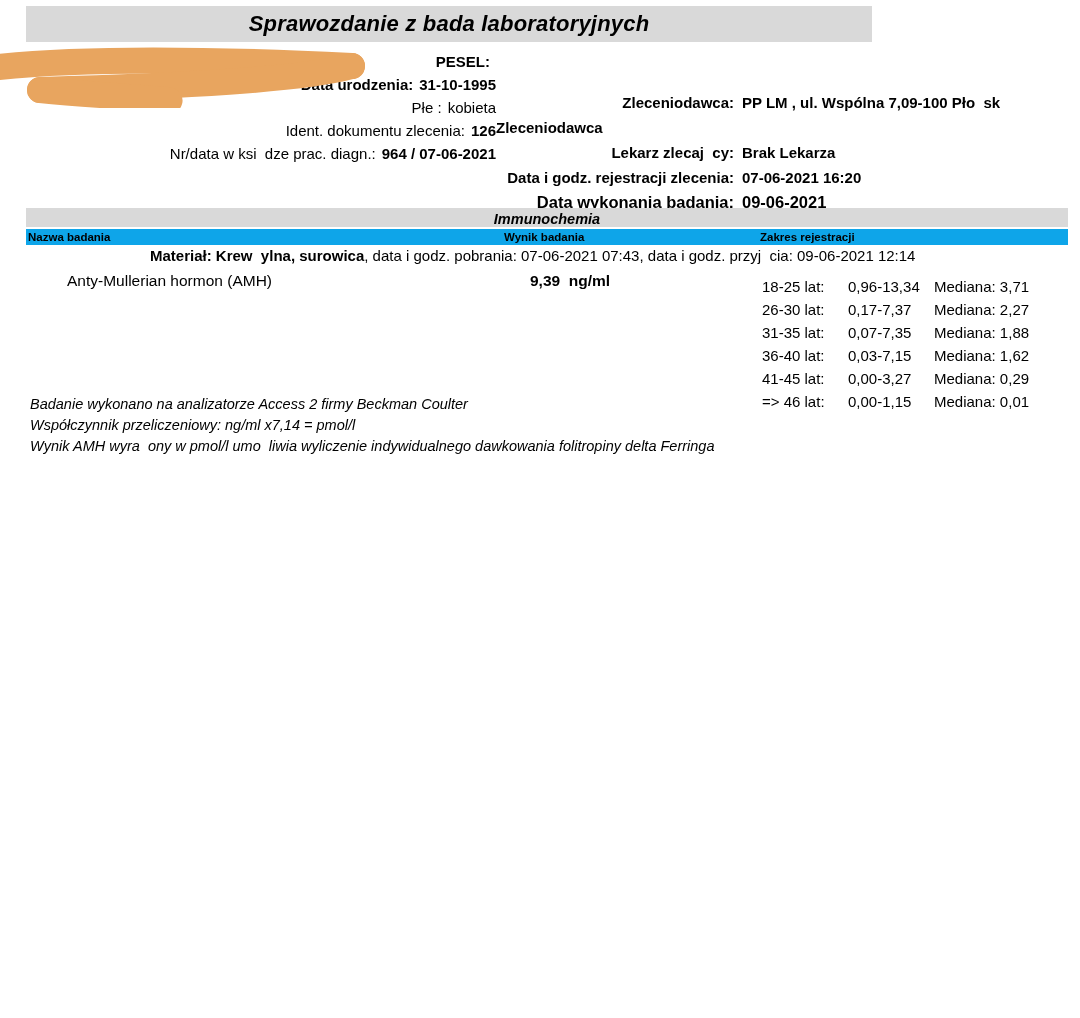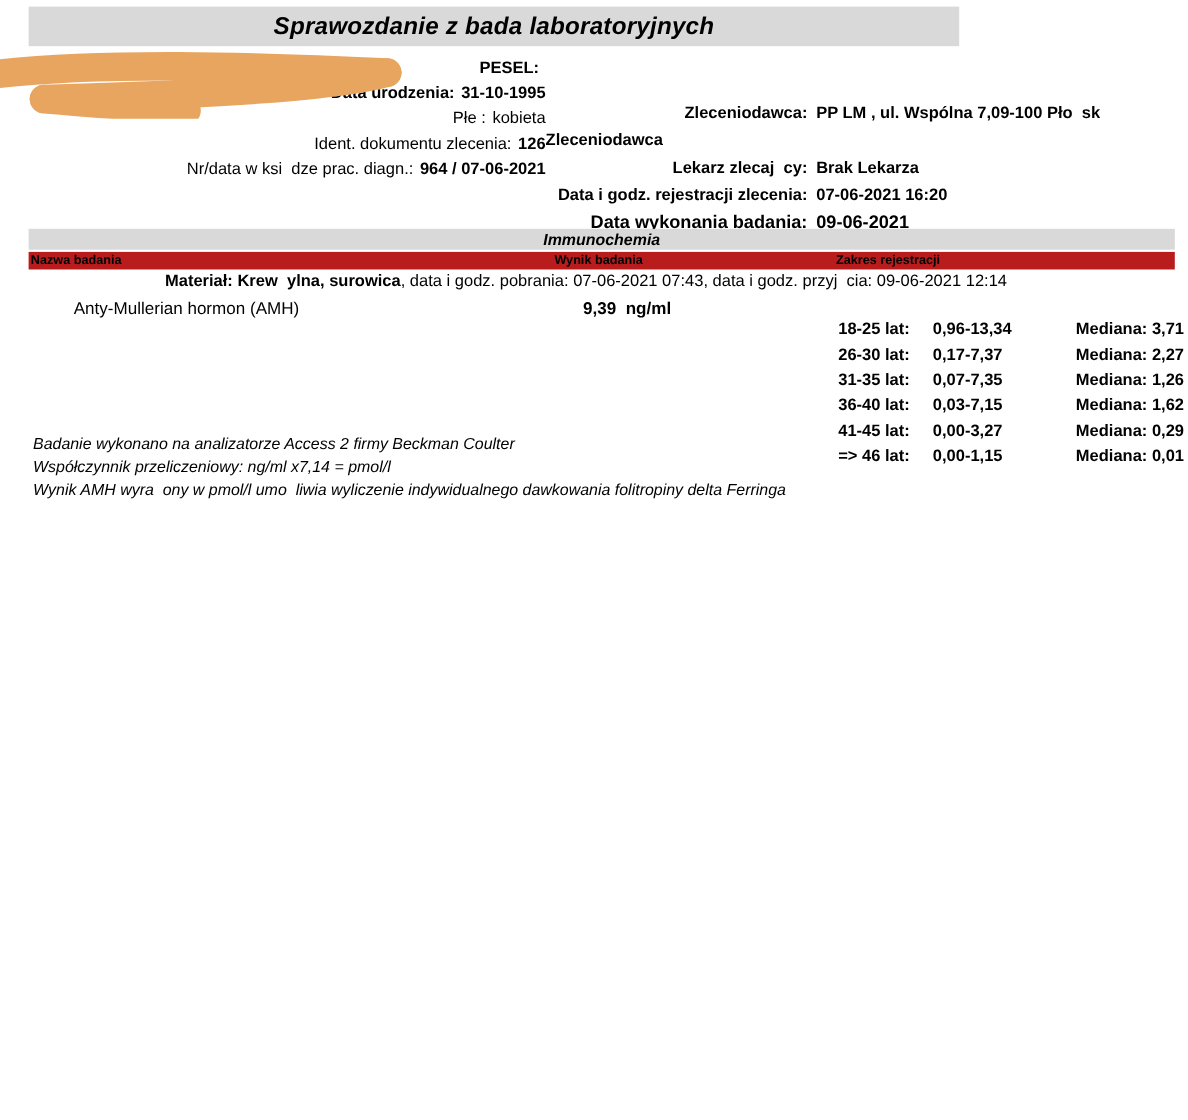--- a/index.html
+++ b/index.html
@@ -113,21 +113,21 @@
     font-style: italic;
   }
 
   
   .col-head {
     position: absolute;
     left: 26px;
     top: 229px;
     width: 1042px;
     height: 16px;
-    background: #b91c1c;
+    background: #0ea5e9;
     font-size: 11.5px;
     font-weight: bold;
   }
   .col-head .ch {
     position: absolute;
     top: 2px;
     white-space: pre;
   }
   .ch-name { left: 2px; }
   .ch-result { left: 478px; }
@@ -159,32 +159,31 @@
     position: absolute;
     left: 530px;
     top: 272px;
     font-size: 15.5px;
     font-weight: bold;
     white-space: pre;
   }
   .ref-table {
     position: absolute;
     left: 762px;
-    top: 288px;
+    top: 275px;
     font-size: 15px;
-    font-weight: bold;
   }
   .ref-row {
     display: flex;
     line-height: 23px;
     white-space: pre;
   }
   .ref-row .r-age { width: 86px; flex: 0 0 86px; }
   .ref-row .r-range { width: 86px; flex: 0 0 86px; }
-  .ref-row .r-median { white-space: pre; margin-left: 44px; }
+  .ref-row .r-median { white-space: pre; }
 
   
   .notes {
     position: absolute;
     left: 30px;
     top: 394px;
     font-size: 14.5px;
     font-style: italic;
     line-height: 21px;
   }
@@ -279,21 +278,21 @@
     <span class="r-median">Mediana: 3,71</span>
   </div>
   <div class="ref-row">
     <span class="r-age">26-30 lat:</span>
     <span class="r-range">0,17-7,37</span>
     <span class="r-median">Mediana: 2,27</span>
   </div>
   <div class="ref-row">
     <span class="r-age">31-35 lat:</span>
     <span class="r-range">0,07-7,35</span>
-    <span class="r-median">Mediana: 1,26</span>
+    <span class="r-median">Mediana: 1,88</span>
   </div>
   <div class="ref-row">
     <span class="r-age">36-40 lat:</span>
     <span class="r-range">0,03-7,15</span>
     <span class="r-median">Mediana: 1,62</span>
   </div>
   <div class="ref-row">
     <span class="r-age">41-45 lat:</span>
     <span class="r-range">0,00-3,27</span>
     <span class="r-median">Mediana: 0,29</span>

